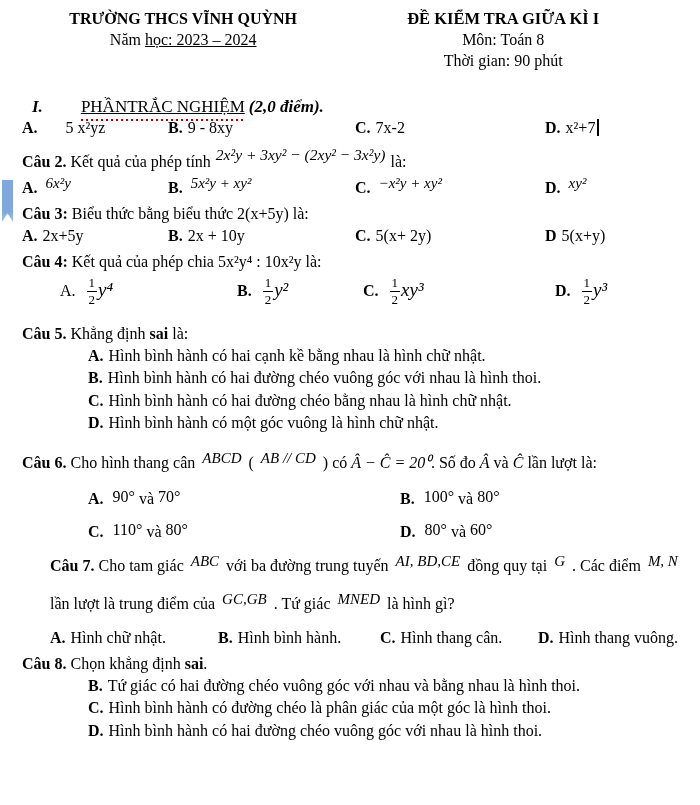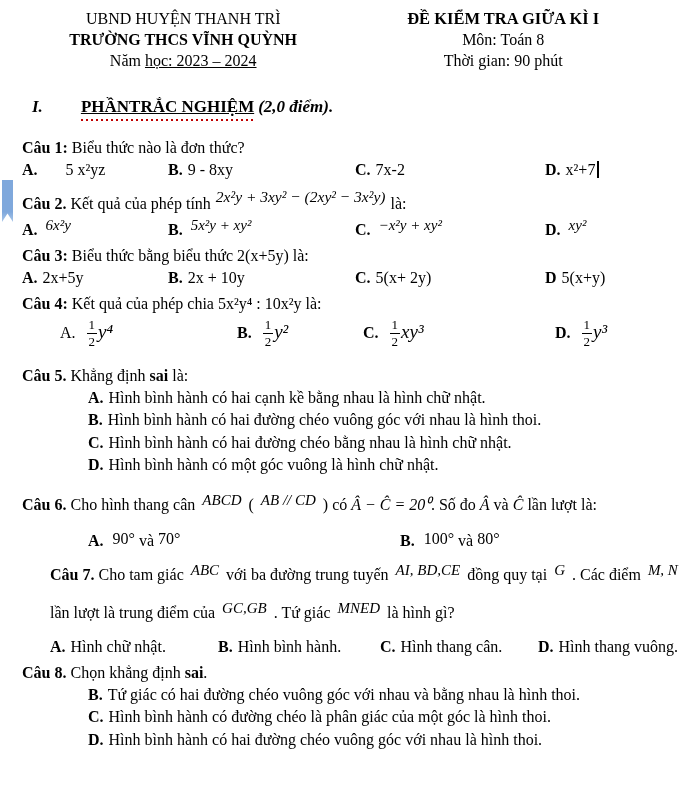--- a/index.html
+++ b/index.html
@@ -12,21 +12,21 @@
   .b{font-weight:bold;}
   .u{text-decoration:underline;}
   .h-title{font-size:16.5px;}
   
   .ribbon{position:absolute;left:2px;top:180px;width:11px;height:42px;
           background:linear-gradient(#7fa8dc 0 76%, #a9c7ea);
           clip-path:polygon(0 0,100% 0,100% 100%,50% 80%,0 100%);}
   
   .section{margin:26px 0 0 32px;font-size:17px;}
   .sec-num{font-weight:bold;font-style:italic;margin-right:38px;}
-  .sec-title{font-weight:bold;text-decoration:underline;position:relative;}
+  .sec-title{font-weight:normal;text-decoration:underline;position:relative;}
   .sec-title::after{content:"";position:absolute;left:0;right:0;bottom:-5px;height:2px;
     background-image:repeating-linear-gradient(90deg,#c00000 0 2px,transparent 2px 5px);}
   .sec-pts{font-weight:bold;font-style:italic;margin-left:4px;}
   
   .qs{padding:0 14px 0 22px;}
   .qhead{margin:0;line-height:22px;}
   .qlabel{font-weight:bold;}
   .mt20{margin-top:20px;} .mt6{margin-top:6px;margin-left:28px;} .mt4{margin-top:4px;} .mt14{margin-top:14px;}
   .optrow{display:grid;grid-template-columns:146px 187px 190px 1fr;line-height:22px;}
   .optrow7{display:grid;grid-template-columns:168px 162px 158px 1fr;line-height:23px;margin-top:3px;}
@@ -55,39 +55,37 @@
   .caret{display:inline-block;width:1.5px;height:17px;background:#000;
          vertical-align:-3px;margin-left:2px;}
 </style>
 </head>
 <body>
 
 <div class="ribbon"></div>
 
 <div class="header">
   <div class="h-left">
-    <div>UBND HUYỆN THANH TRÌ</div>
     <div class="b">TRƯỜNG THCS VĨNH QUỲNH</div>
     <div><span>Năm </span><span class="u">học: 2023 – 2024</span></div>
   </div>
   <div class="h-right">
     <div class="b h-title">ĐỀ KIỂM TRA GIỮA KÌ I</div>
     <div>Môn: Toán 8</div>
     <div>Thời gian: 90 phút</div>
   </div>
 </div>
 
 <div class="section">
   <span class="sec-num">I.</span><span class="sec-title">PHẦNTRẮC NGHIỆM</span><span class="sec-pts">(2,0 điểm).</span>
 </div>
 
 <div class="qs">
 
   <div>
-    <p class="qhead mt20"><span class="qlabel">Câu 1:</span><span> Biểu thức nào là đơn thức?</span></p>
     <div class="optrow">
       <div><span class="olabel">A.</span><span class="gapw">5 x²yz</span></div>
       <div><span class="olabel">B.</span><span>9 - 8xy</span></div>
       <div><span class="olabel">C.</span><span>7x-2</span></div>
       <div><span class="olabel">D.</span><span>x²+7</span><span class="caret"></span></div>
     </div>
   </div>
 
   <div>
     <p class="qhead q2head"><span class="qlabel">Câu 2.</span><span> Kết quả của phép tính</span><span class="eq">2x²y + 3xy² − (2xy² − 3x²y)</span><span>là:</span></p>
@@ -138,20 +136,24 @@
     <div class="list-opt"><span class="olabel">C.</span><span>Hình bình hành có hai đường chéo bằng nhau là hình chữ nhật.</span></div>
     <div class="list-opt"><span class="olabel">D.</span><span>Hình bình hành có một góc vuông là hình chữ nhật.</span></div>
   </div>
 
   <div class="mt14">
     <p class="q6head"><span class="qlabel">Câu 6.</span><span> Cho hình thang cân </span><span class="mraise">ABCD</span><span> ( </span><span class="mraise">AB // CD</span><span> ) có </span><span class="math">Â − Ĉ = 20⁰</span><span>. Số đo </span><span class="math">Â</span><span> và </span><span class="math">Ĉ</span><span> lần lượt là:</span></p>
     <div class="optrow6" style="margin-top:12px;">
       <div><span class="olabel">A.</span><span class="deg">90°</span><span>và</span><span class="deg">70°</span></div>
       <div><span class="olabel">B.</span><span class="deg">100°</span><span>và</span><span class="deg">80°</span></div>
     </div>
+    <div class="optrow6" style="margin-top:15px;">
+      <div><span class="olabel">C.</span><span class="deg">110°</span><span>và</span><span class="deg">80°</span></div>
+      <div><span class="olabel">D.</span><span class="deg">80°</span><span>và</span><span class="deg">60°</span></div>
+    </div>
   </div>
 
   <div class="mt6">
     <p class="q7head"><span class="qlabel">Câu 7.</span><span> Cho tam giác </span><span class="mraise">ABC</span><span> với ba đường trung tuyến </span><span class="mraise">AI, BD,CE</span><span> đồng quy tại </span><span class="mraise">G</span><span> . Các điểm </span><span class="mraise">M, N</span><span> lần lượt là trung điểm của </span><span class="mraise">GC,GB</span><span> . Tứ giác </span><span class="mraise">MNED</span><span> là hình gì?</span></p>
     <div class="optrow7">
       <div><span class="olabel">A.</span><span>Hình chữ nhật.</span></div>
       <div><span class="olabel">B.</span><span>Hình bình hành.</span></div>
       <div><span class="olabel">C.</span><span>Hình thang cân.</span></div>
       <div><span class="olabel">D.</span><span>Hình thang vuông.</span></div>
     </div>

